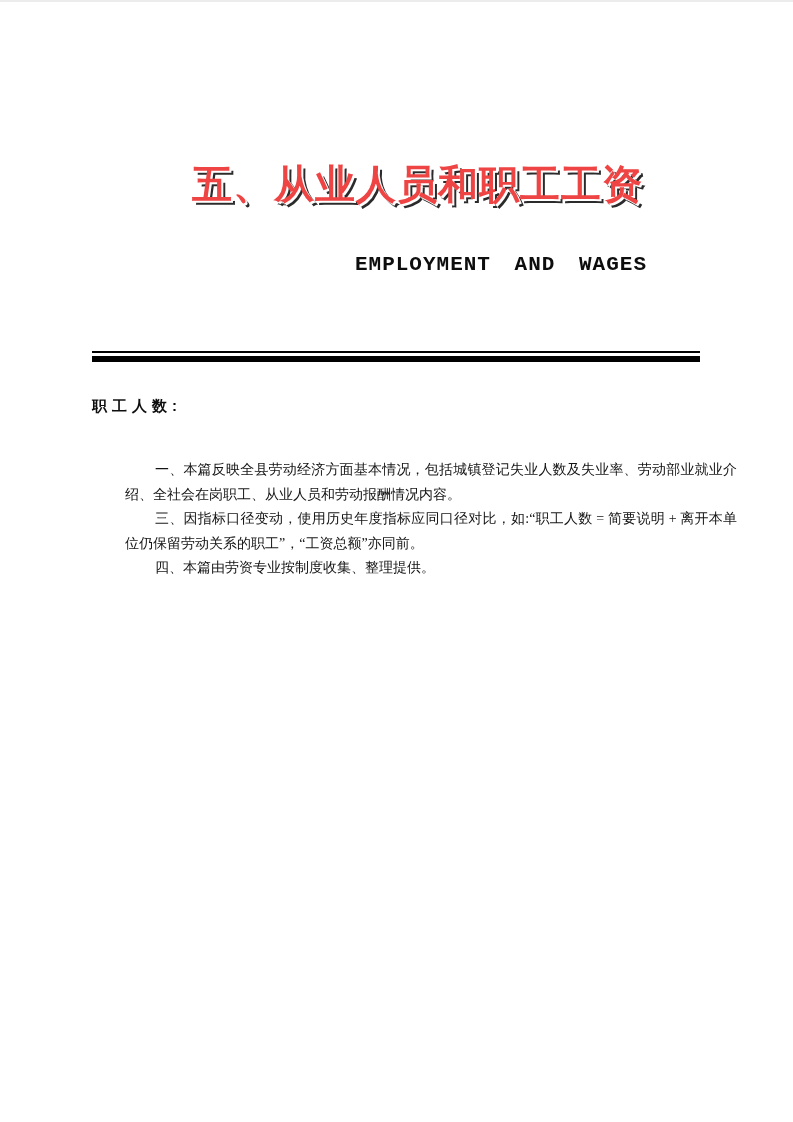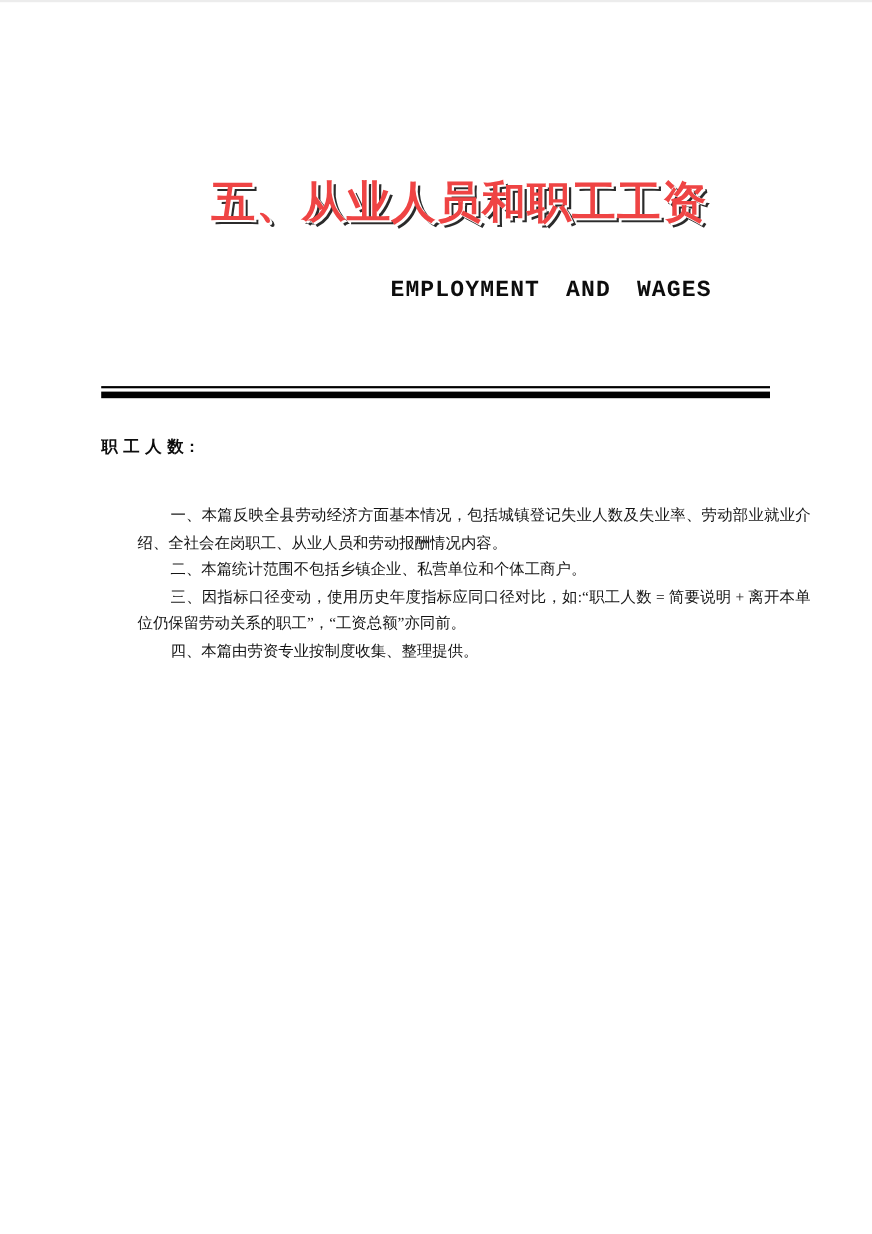--- a/index.html
+++ b/index.html
@@ -117,18 +117,17 @@
   <div class="double-rule">
     <div class="thin"></div>
     <div class="gap"></div>
     <div class="thick"></div>
   </div>
 
   <div class="brief-heading">职工人数:</div>
 
   <div class="notes">
     <p>一、本篇反映全县劳动经济方面基本情况，包括城镇登记失业人数及失业率、劳动部业就业介绍、全社会在岗职工、从业人员和劳动报酬情况内容。</p>
-    <p>二、本篇统计范围不包括乡镇企业、私营单位和个体工商户。</p>
     <p>三、因指标口径变动，使用历史年度指标应同口径对比，如:“职工人数 = 简要说明 + 离开本单位仍保留劳动关系的职工”，“工资总额”亦同前。</p>
     <p>四、本篇由劳资专业按制度收集、整理提供。</p>
   </div>
 
 </div>
 
 </body></html>

